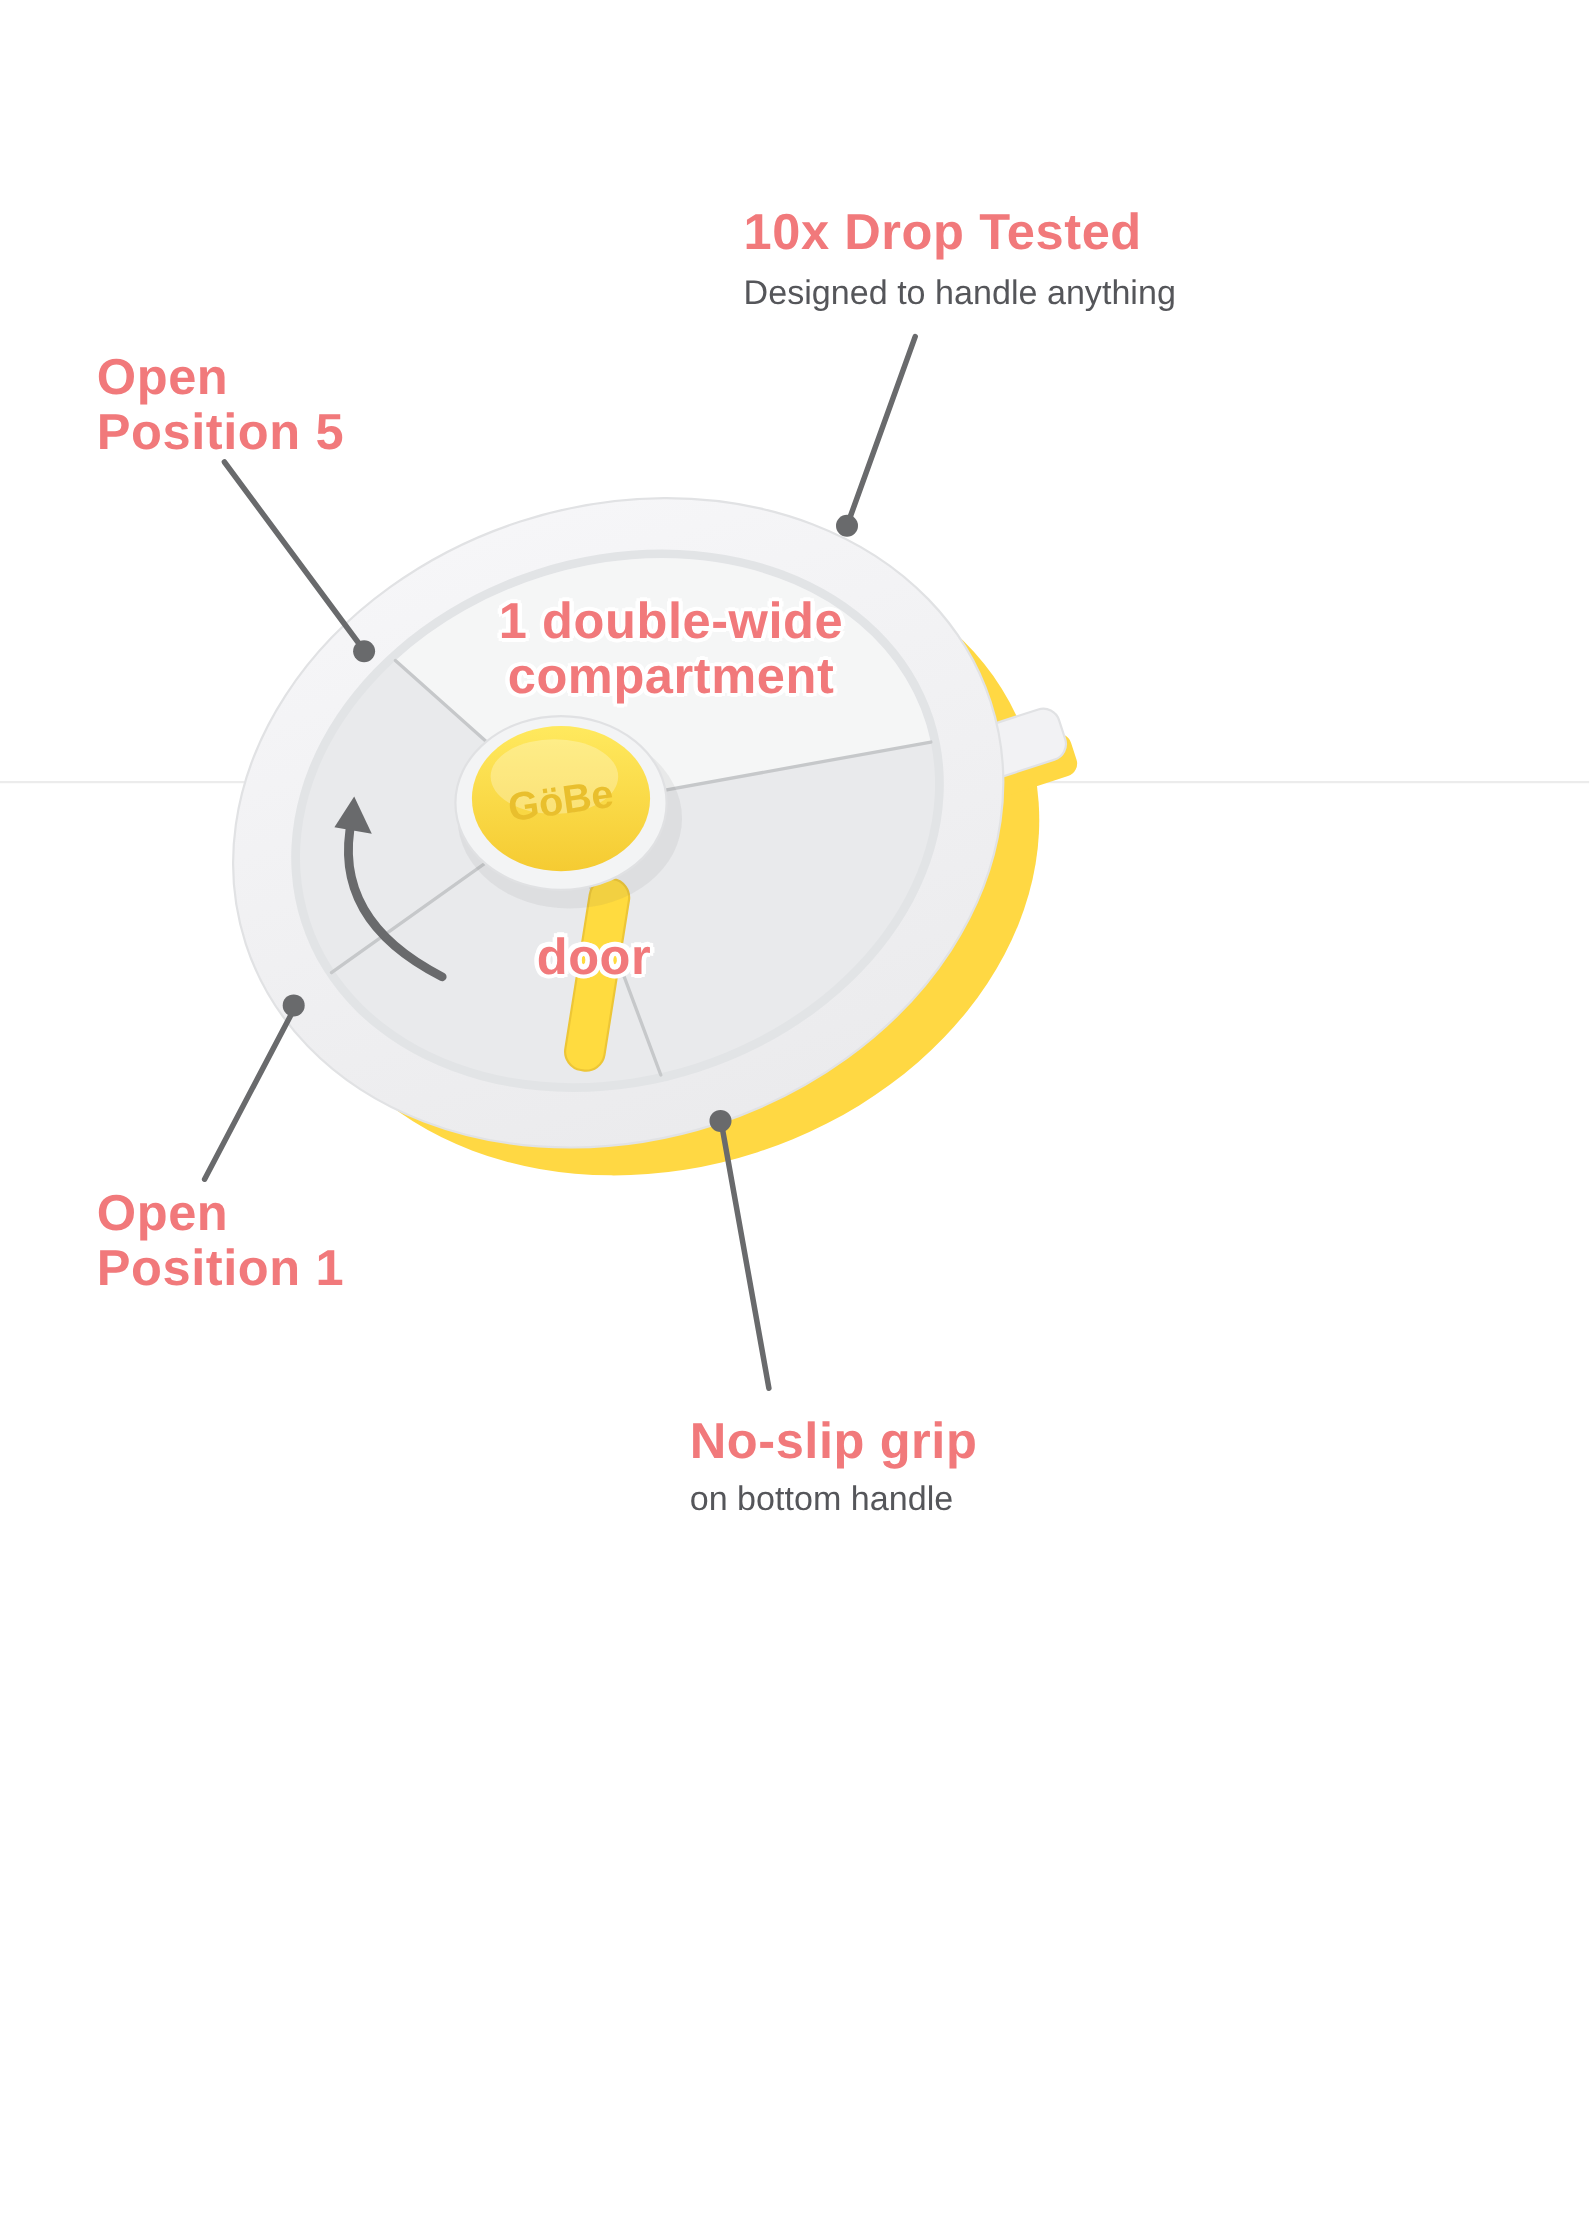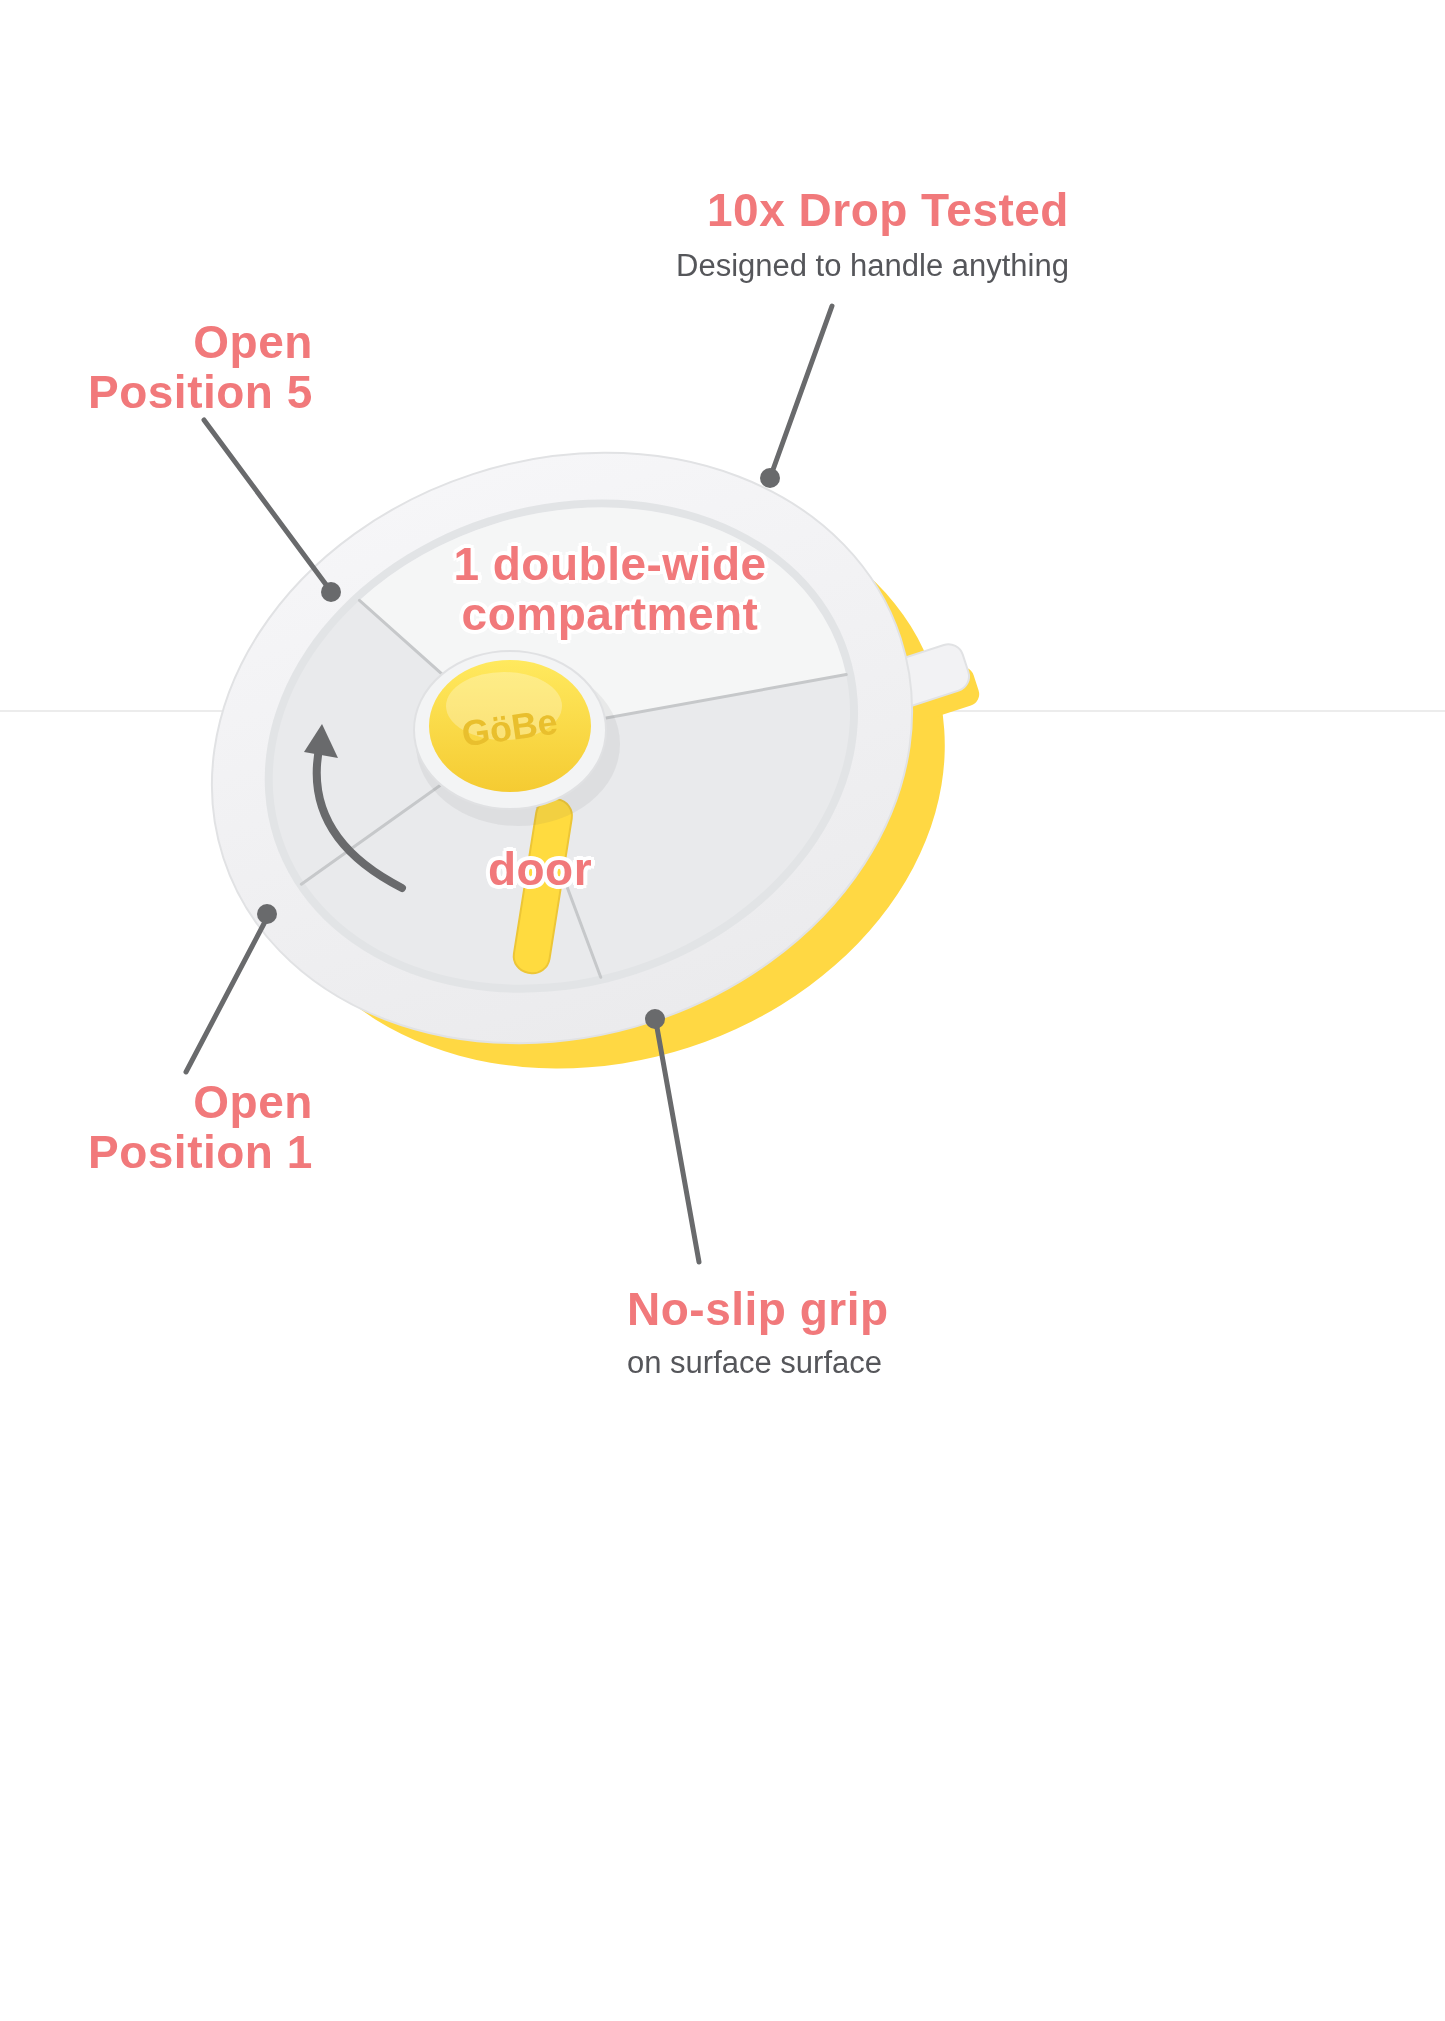--- a/index.html
+++ b/index.html
@@ -14,21 +14,20 @@
     position:absolute;left:0;top:710px;width:1445px;height:2px;
     background:#ECECEC;
   }
   .artwork{position:absolute;left:0;top:0;}
   .label{position:absolute;line-height:1.08;}
   .coral-title{
     color:#F1797B;
     font-weight:700;
     font-size:46px;
     letter-spacing:0.5px;
-    text-align:right;
   }
   .coral-title .ln{display:block;}
   .outlined{
     text-shadow:
       -3px -3px 0 #fff, 3px -3px 0 #fff, -3px 3px 0 #fff, 3px 3px 0 #fff,
       -4px 0 0 #fff, 4px 0 0 #fff, 0 -4px 0 #fff, 0 4px 0 #fff;
   }
   .gray-sub{
     color:#55565A;
     font-size:31px;
@@ -132,16 +131,16 @@
     <span class="ln">door</span>
   </div>
 
   <div class="label coral-title" style="left:88px;top:1078px;">
     <span class="ln">Open</span>
     <span class="ln">Position 1</span>
   </div>
 
   <div class="label" style="left:608px;top:1285px;margin-left:19px;">
     <div class="coral-title">No-slip grip</div>
-    <div class="gray-sub" style="margin-top:8px;">on surface surface</div>
+    <div class="gray-sub" style="margin-top:8px;">on bottom handle</div>
   </div>
 
 </div>
 
 </body></html>

